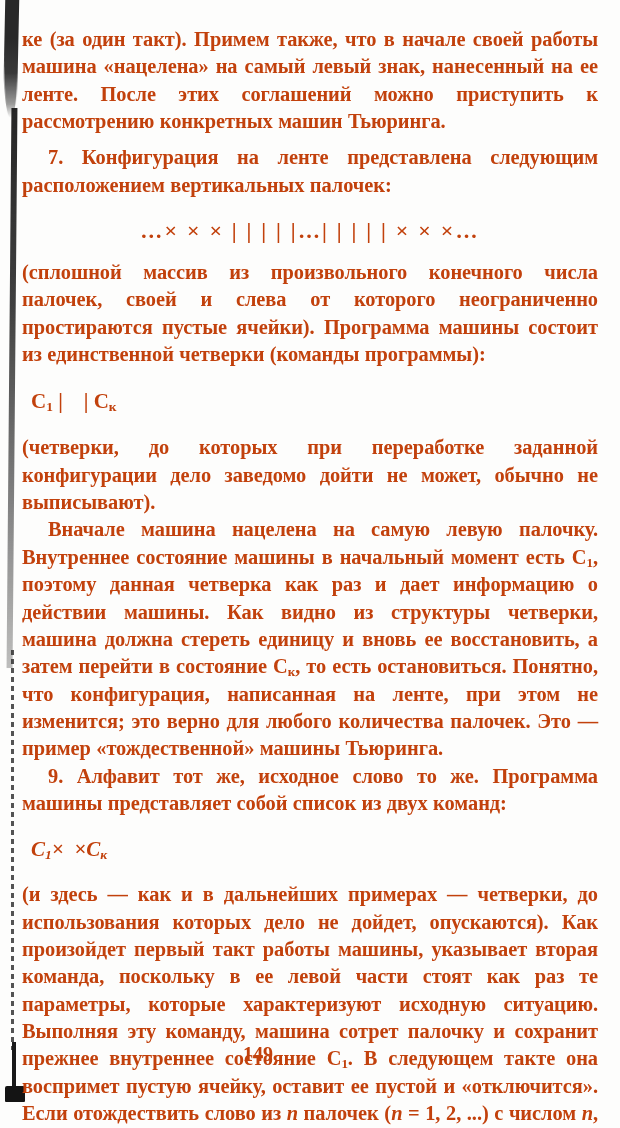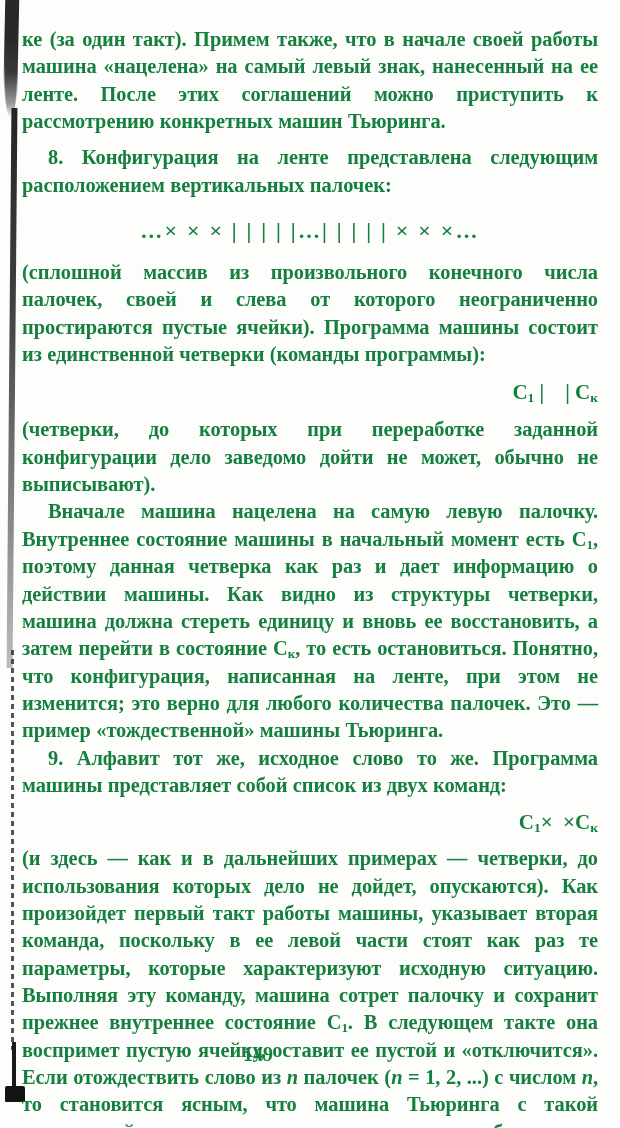--- a/index.html
+++ b/index.html
@@ -8,21 +8,21 @@
     padding: 0;
     background: #ffffff;
   }
   #page {
     position: relative;
     width: 620px;
     height: 1128px;
     background: #fdfdfc;
     overflow: hidden;
     font-family: "Liberation Serif", "DejaVu Serif", serif;
-    color: #15803d;
+    color: #c2410c;
   }
 
   
   .scan-edge-top {
     position: absolute;
     left: 4px;
     top: 0;
     width: 14px;
     height: 118px;
     background: linear-gradient(to bottom,
@@ -90,28 +90,28 @@
     text-justify: inter-word;
     font-weight: 700;
     letter-spacing: -0.05px;
     word-spacing: 0.4px;
     -webkit-font-smoothing: none;
   }
   p.para.indent { text-indent: 26px; }
   p.para.hang   { text-indent: 0; }
 
   .formula {
-    margin: 0;
+    margin: 9px;
     font-size: 21px;
     line-height: 30px;
     font-weight: 700;
-    text-align: right;
+    text-align: left;
     white-space: pre;
   }
-  .formula.tight { line-height: 28px; }
+  .formula.tight { line-height: 28px; font-style: italic; }
 
   .tape {
     margin: 0;
     font-size: 22px;
     line-height: 30px;
     font-weight: 700;
     text-align: center;
     letter-spacing: 2.2px;
     white-space: pre;
   }
@@ -152,21 +152,21 @@
   <div class="scan-edge-low"></div>
   <div class="scan-blob-stem"></div>
   <div class="scan-blob"></div>
 
   <div class="content">
 
     <p class="para hang">ке (за один такт). Примем также, что в начале своей работы машина «нацелена» на самый левый знак, нанесенный на ее ленте. После этих соглашений можно приступить к рассмотрению конкретных машин Тьюринга.</p>
 
     <div class="gap-sm"></div>
 
-    <p class="para indent">8. Конфигурация на ленте представлена следующим расположением вертикальных палочек:</p>
+    <p class="para indent">7. Конфигурация на ленте представлена следующим расположением вертикальных палочек:</p>
 
     <div class="gap-lg"></div>
 
     <p class="tape">…× × × | | | | |…| | | | | × × ×…</p>
 
     <div class="gap-md"></div>
 
     <p class="para hang">(сплошной массив из произвольного конечного числа палочек, своей и слева от которого неограниченно простираются пустые ячейки). Программа машины состоит из единственной четверки (команды программы):</p>
 
     <div class="gap-sm"></div>

